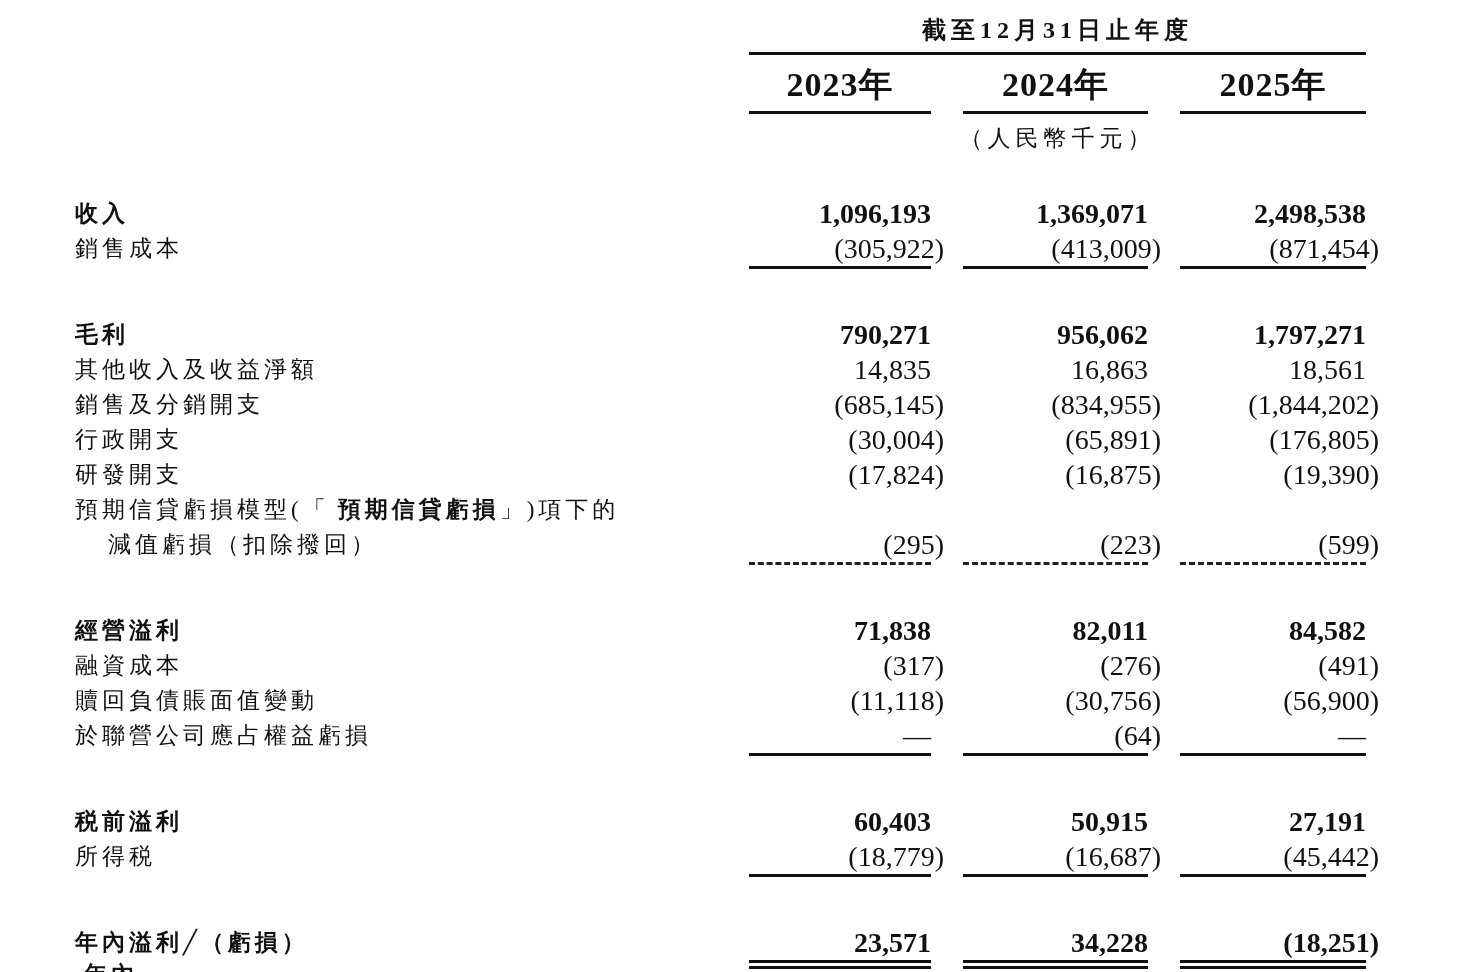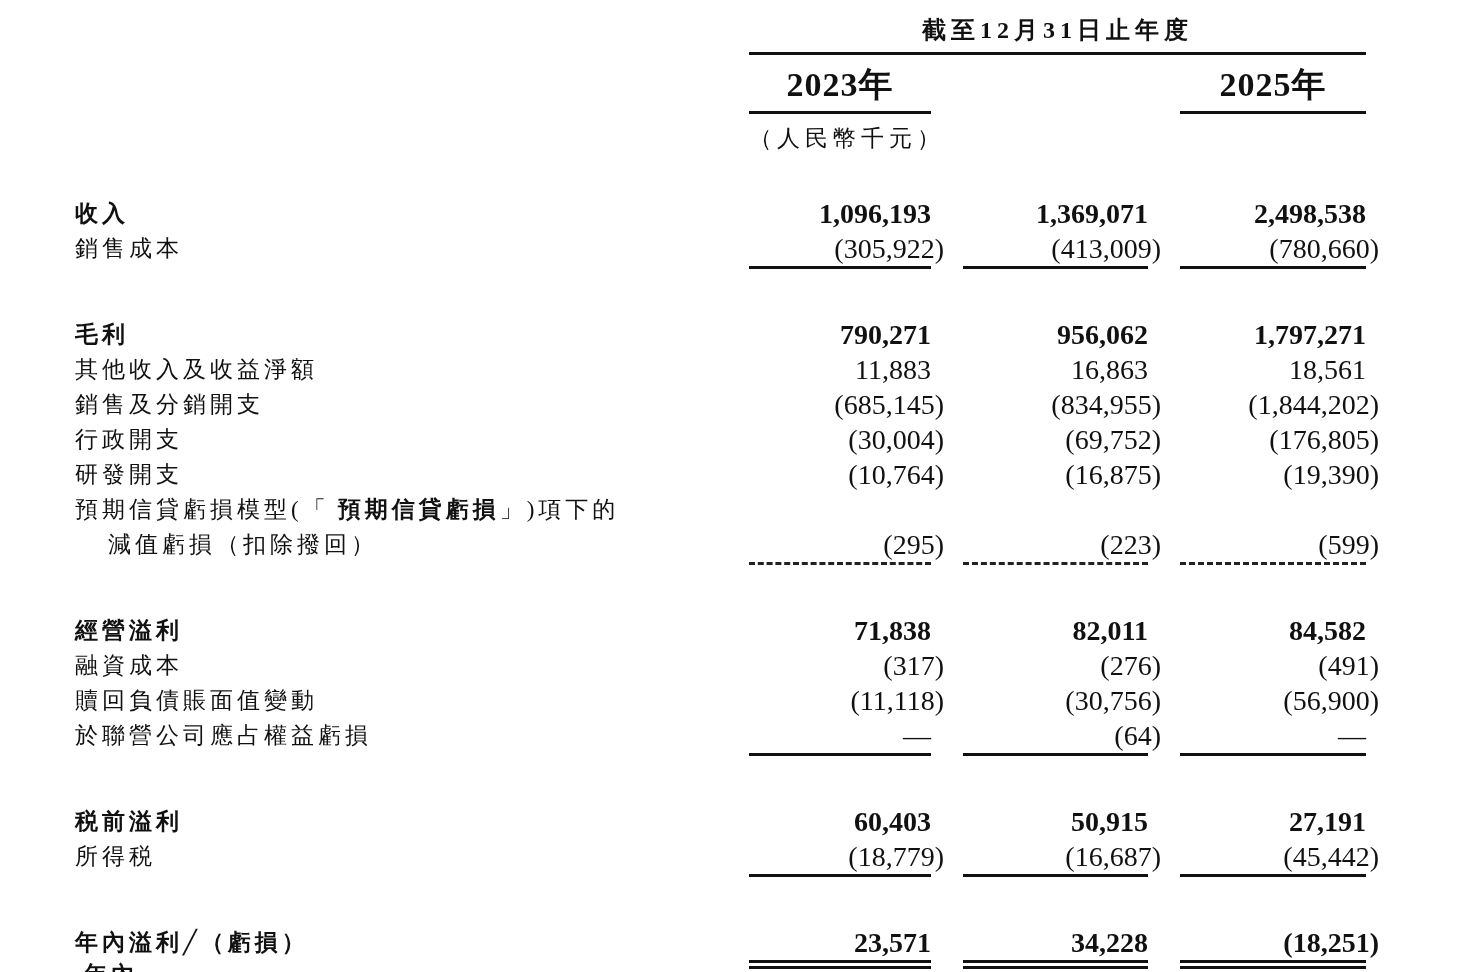--- a/index.html
+++ b/index.html
@@ -35,21 +35,21 @@
     font-weight:700;
     font-size:34px;
     letter-spacing:1px;
     padding:7px 0 3px 0;
     border-bottom:3px solid #111;
     white-space:nowrap;
   }
   .yc1{grid-column:2}.yc2{grid-column:3}.yc3{grid-column:4}
   .unit-note{
     grid-row:3;grid-column:2/5;
-    text-align:left;
+    text-align:center;
     font-size:23px;
     letter-spacing:5px;
     padding-top:9px;
     white-space:nowrap;
   }
   
   .tbody{margin-top:42px;}
   .row{display:contents;}
   .cell{height:35px;line-height:35px;box-sizing:content-box;}
   .label{
@@ -85,65 +85,66 @@
   }
 </style>
 </head>
 <body>
 
 <div class="page">
 
   <div class="grid thead">
     <div class="period-header">截至12月31日止年度</div>
     <div class="yc yc1">2023年</div>
+    <div class="yc yc2">2024年</div>
     <div class="yc yc3">2025年</div>
     <div class="unit-note">（人民幣千元）</div>
   </div>
 
   <div class="grid tbody" id="tbody">
       <div class="row bold">
       <div class="cell label"><span class="lbl">收入</span></div>
       <div class="cell numcell"><span class="v">1,096,193</span></div>
       <div class="cell numcell"><span class="v">1,369,071</span></div>
       <div class="cell numcell"><span class="v">2,498,538</span></div>
     </div>
       <div class="row">
       <div class="cell label"><span class="lbl">銷售成本</span></div>
       <div class="cell numcell u-single"><span class="v paren">(305,922)</span></div>
       <div class="cell numcell u-single"><span class="v paren">(413,009)</span></div>
-      <div class="cell numcell u-single"><span class="v paren">(780,660)</span></div>
+      <div class="cell numcell u-single"><span class="v paren">(871,454)</span></div>
     </div>
       <div class="spacer" style="height: 48px;"></div>
       <div class="row bold">
       <div class="cell label"><span class="lbl">毛利</span></div>
       <div class="cell numcell"><span class="v">790,271</span></div>
       <div class="cell numcell"><span class="v">956,062</span></div>
       <div class="cell numcell"><span class="v">1,797,271</span></div>
     </div>
       <div class="row">
       <div class="cell label"><span class="lbl">其他收入及收益淨額</span></div>
-      <div class="cell numcell"><span class="v">11,883</span></div>
+      <div class="cell numcell"><span class="v">14,835</span></div>
       <div class="cell numcell"><span class="v">16,863</span></div>
       <div class="cell numcell"><span class="v">18,561</span></div>
     </div>
       <div class="row">
       <div class="cell label"><span class="lbl">銷售及分銷開支</span></div>
       <div class="cell numcell"><span class="v paren">(685,145)</span></div>
       <div class="cell numcell"><span class="v paren">(834,955)</span></div>
       <div class="cell numcell"><span class="v paren">(1,844,202)</span></div>
     </div>
       <div class="row">
       <div class="cell label"><span class="lbl">行政開支</span></div>
       <div class="cell numcell"><span class="v paren">(30,004)</span></div>
-      <div class="cell numcell"><span class="v paren">(69,752)</span></div>
+      <div class="cell numcell"><span class="v paren">(65,891)</span></div>
       <div class="cell numcell"><span class="v paren">(176,805)</span></div>
     </div>
       <div class="row">
       <div class="cell label"><span class="lbl">研發開支</span></div>
-      <div class="cell numcell"><span class="v paren">(10,764)</span></div>
+      <div class="cell numcell"><span class="v paren">(17,824)</span></div>
       <div class="cell numcell"><span class="v paren">(16,875)</span></div>
       <div class="cell numcell"><span class="v paren">(19,390)</span></div>
     </div>
       <div class="row">
       <div class="cell label"><span class="lbl"><span>預期信貸虧損模型(「</span><span class="b">預期信貸虧損</span><span>」)項下的</span></span></div>
       <div class="cell numcell"><span class="v"></span></div>
       <div class="cell numcell"><span class="v"></span></div>
       <div class="cell numcell"><span class="v"></span></div>
     </div>
       <div class="row">

